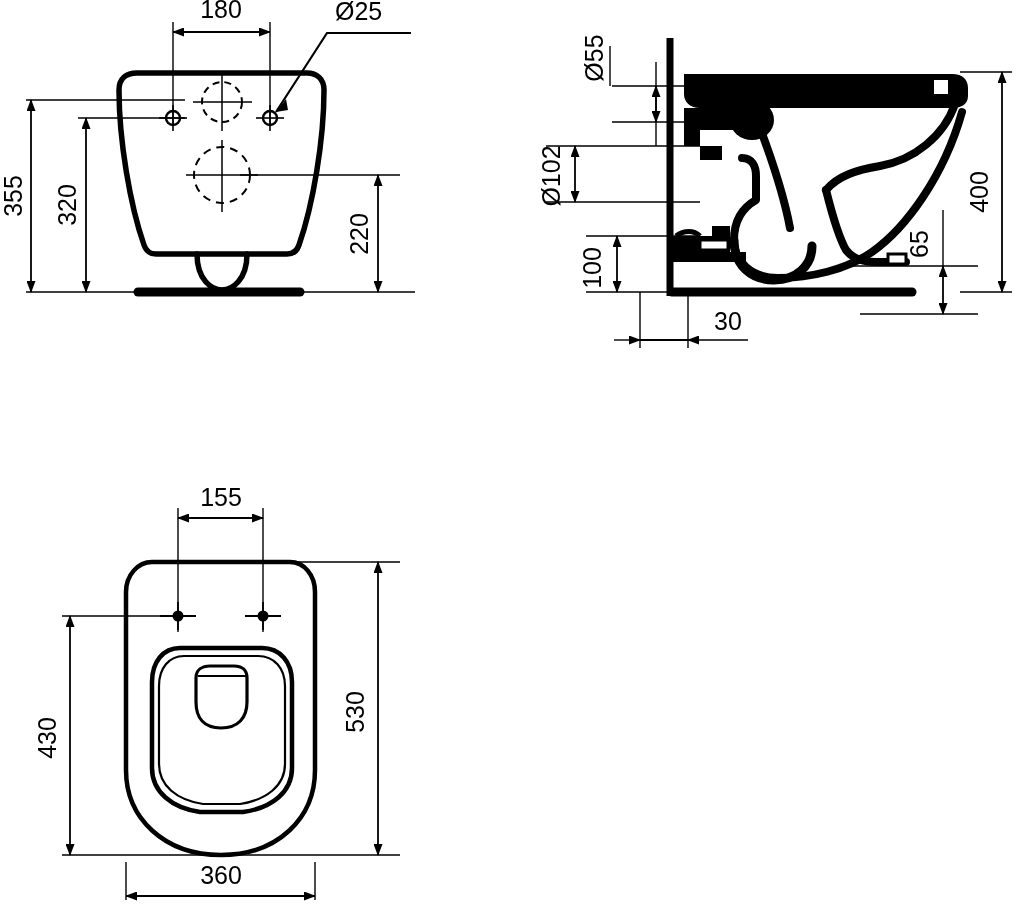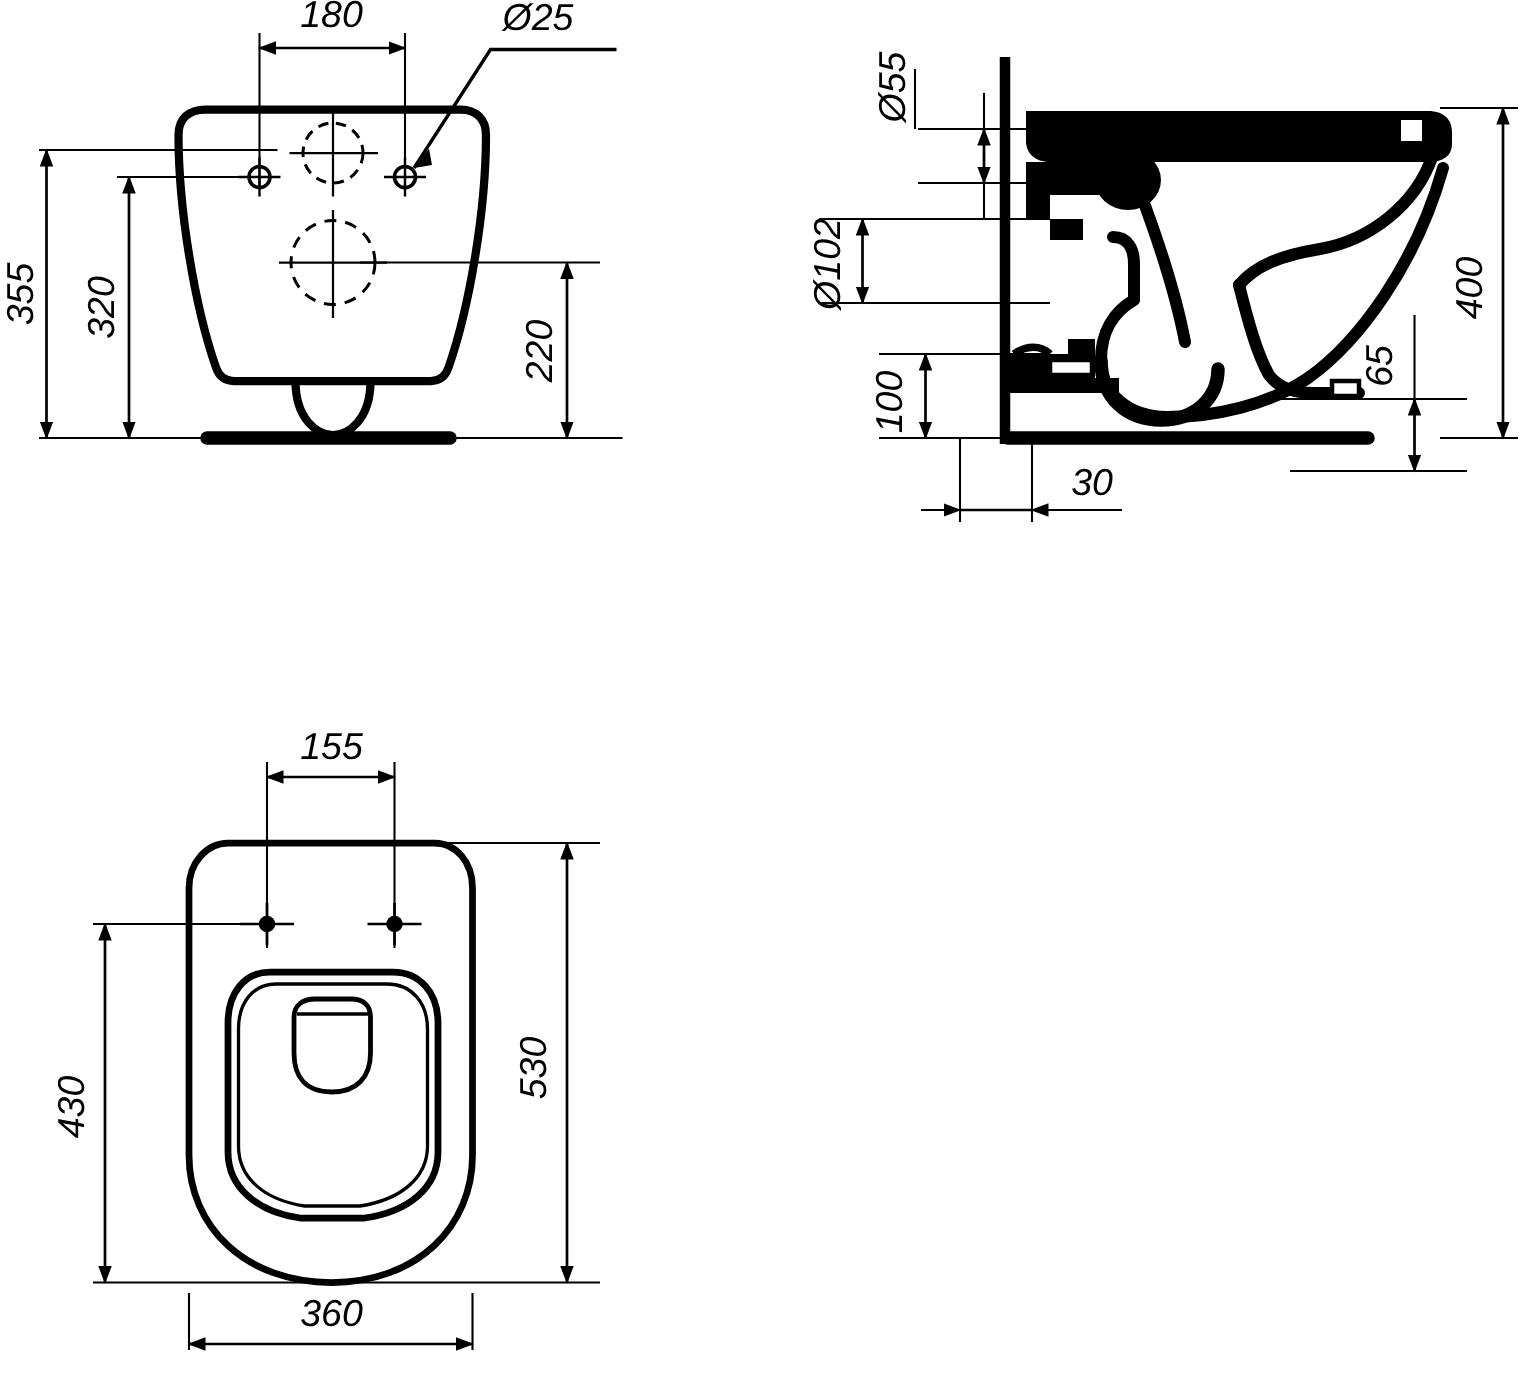--- a/index.html
+++ b/index.html
@@ -1,18 +1,18 @@
 <!DOCTYPE html>
 <html><head>
 <meta charset="utf-8">
 <style>
   html,body{margin:0;padding:0;background:#ffffff;}
   body{width:1024px;height:915px;overflow:hidden;
        font-family:"Liberation Sans", sans-serif;color:#000;}
-  #sheet{position:relative;width:1024px;height:915px;background:#fff;font-style:italic;}
+  #sheet{position:relative;width:1024px;height:915px;background:#fff;}
   svg{display:block;}
   .dimtxt{font-family:"Liberation Sans", sans-serif;font-size:25px;fill:#000;}
   .dimtxt-v{font-family:"Liberation Sans", sans-serif;font-size:25px;fill:#000;}
 </style>
 </head>
 <body>
 
 <div id="sheet">
 
 <svg width="1024" height="915" viewBox="0 0 1024 915">

